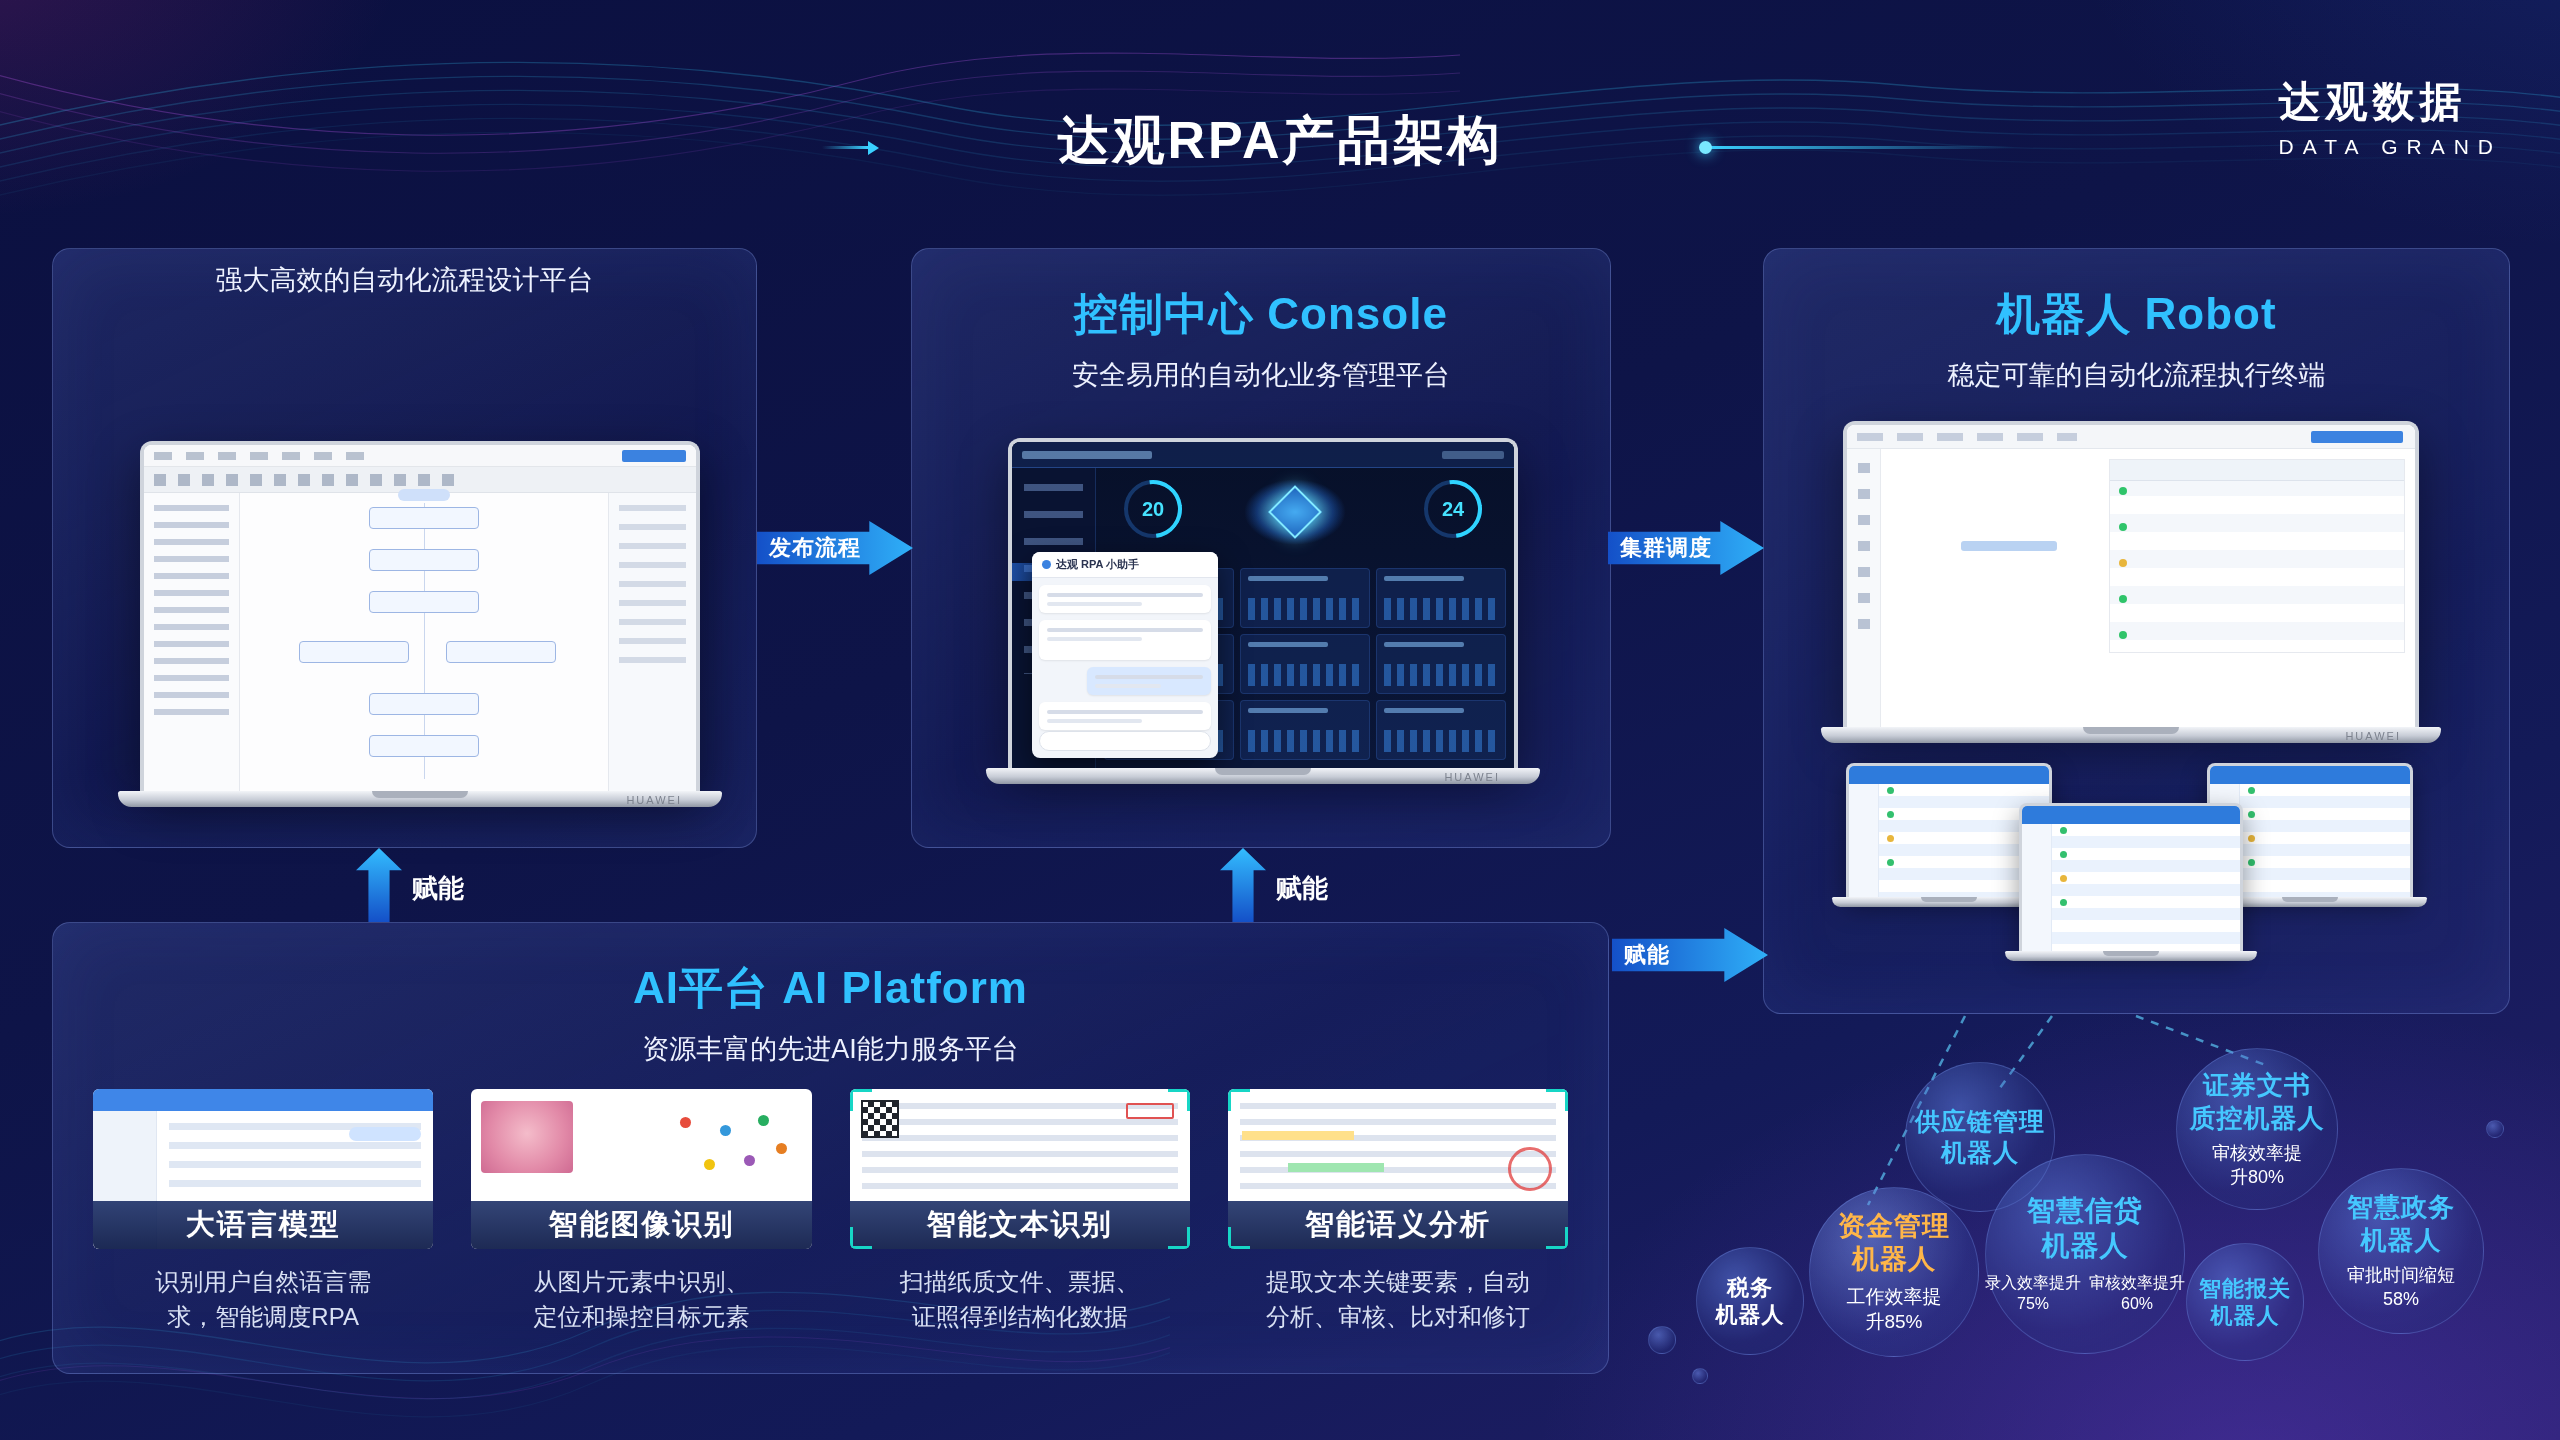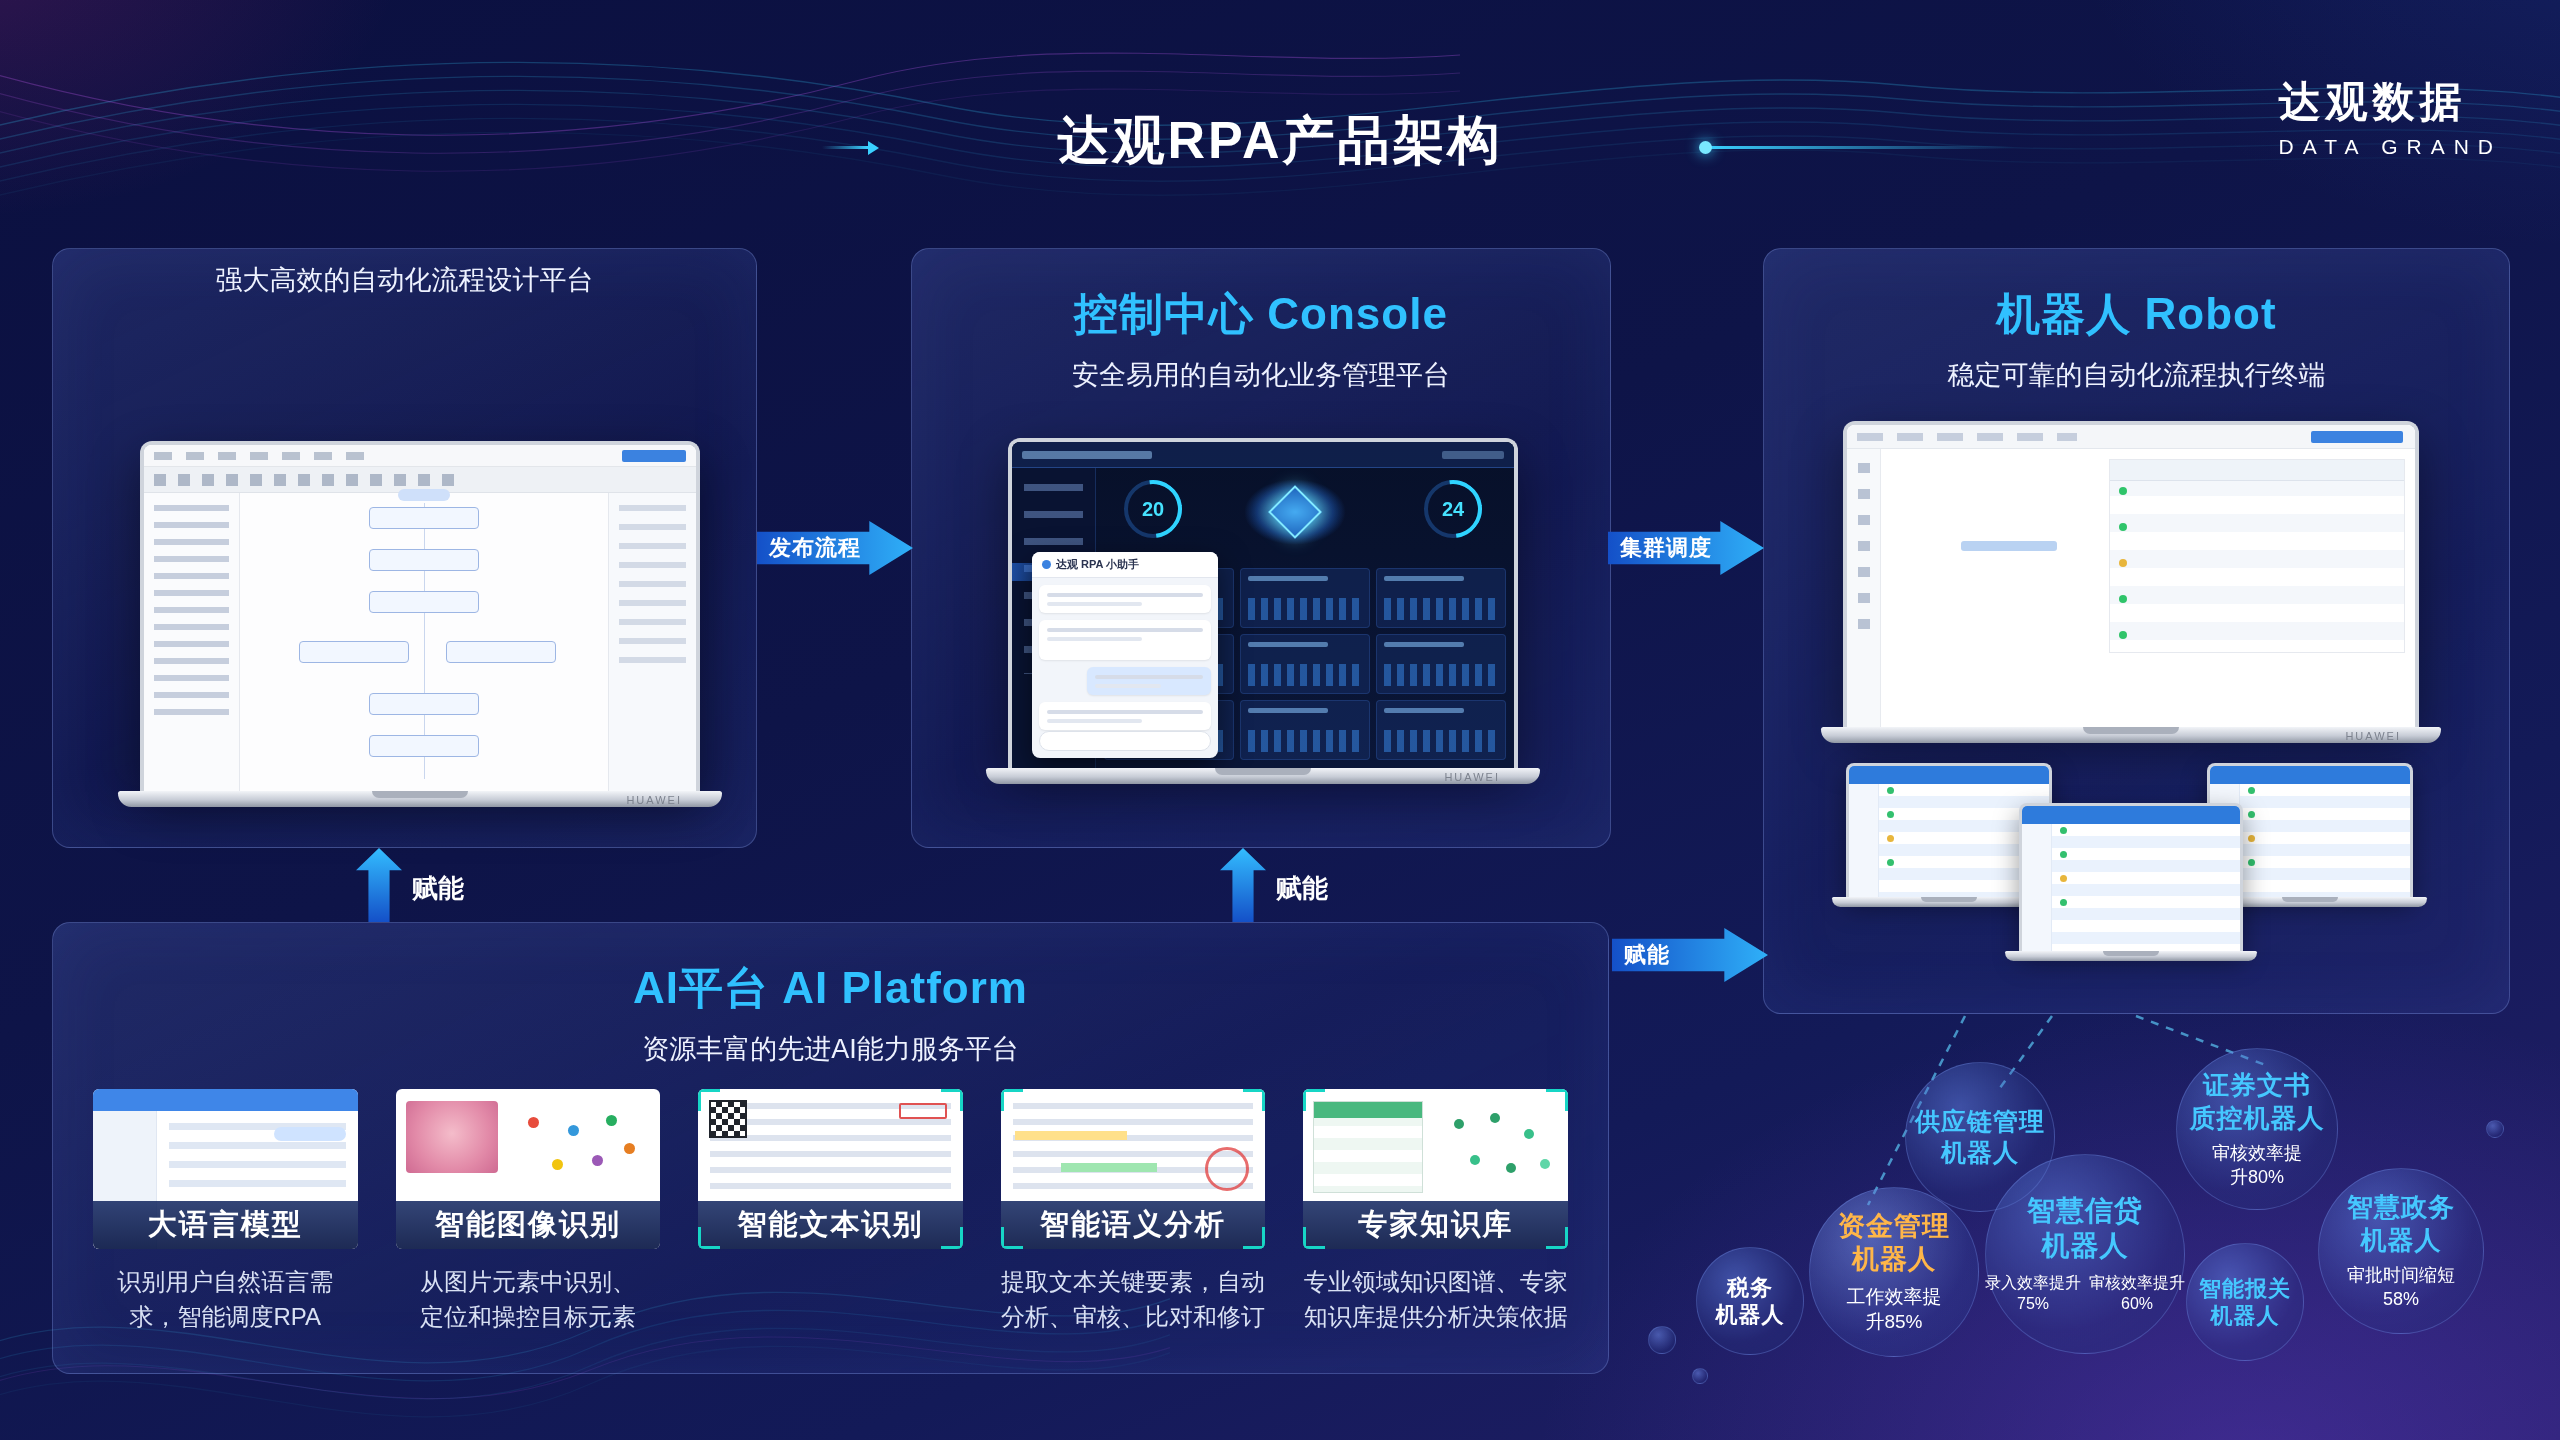--- a/index.html
+++ b/index.html
@@ -384,49 +384,38 @@
         <div class="card-th">
           <div class="t-txtlines"></div>
           <div class="t-qr"></div>
           <div class="t-redtag"></div>
           <span class="ck tl"></span>
           <span class="ck tr"></span>
           <span class="ck bl"></span>
           <span class="ck br"></span>
           <div class="card-label">智能文本识别</div>
         </div>
+        <div class="card-desc">扫描纸质文件、票据、
+证照得到结构化数据</div>
       </div>
       <div class="card">
         <div class="card-th">
           <div class="t-txtlines"></div>
           <div class="t-hl1"></div>
           <div class="t-hl2"></div>
           <div class="t-stamp"></div>
           <span class="ck tl"></span>
           <span class="ck tr"></span>
           <span class="ck bl"></span>
           <span class="ck br"></span>
           <div class="card-label">智能语义分析</div>
         </div>
         <div class="card-desc">提取文本关键要素，自动
 分析、审核、比对和修订</div>
       </div>
-      <div class="card">
-        <div class="card-th">
-          <div class="t-table"></div>
-          <div class="t-net2"></div>
-          <span class="ck tl"></span>
-          <span class="ck tr"></span>
-          <span class="ck bl"></span>
-          <span class="ck br"></span>
-          <div class="card-label">专家知识库</div>
-        </div>
-        <div class="card-desc">专业领域知识图谱、专家
-知识库提供分析决策依据</div>
-      </div>
     </div>
   </div>
 
   <div class="h-arrow" id="arrow-publish">
     <span>发布流程</span>
   </div>
   <div class="h-arrow" id="arrow-schedule">
     <span>集群调度</span>
   </div>
   <div class="h-arrow" id="arrow-empower-robot">

